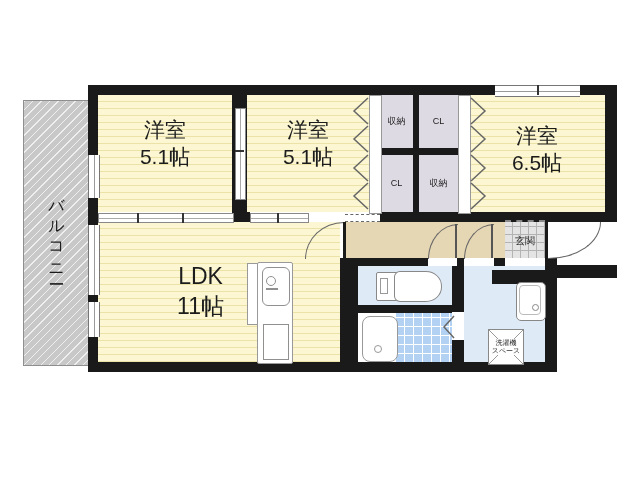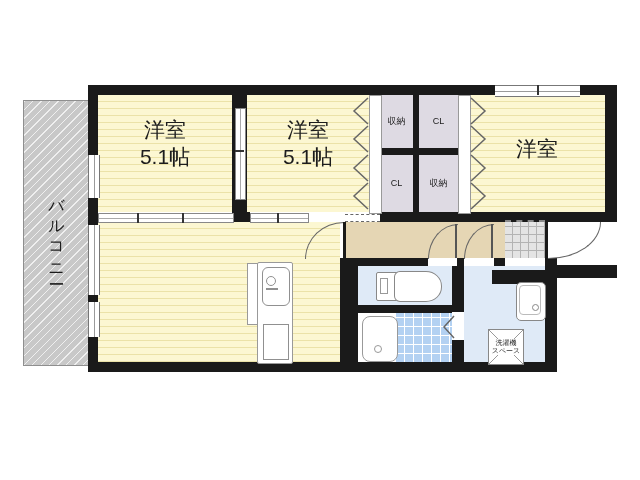--- a/index.html
+++ b/index.html
@@ -168,22 +168,28 @@
   <div class="label" style="left:98px;top:112px;width:134px;height:62px;font-size:21px;flex-direction:column;">
     <span>洋室</span>
     <span>5.1帖</span>
   </div>
   <div class="label" style="left:247px;top:112px;width:122px;height:62px;font-size:21px;flex-direction:column;">
     <span>洋室</span>
     <span>5.1帖</span>
   </div>
   <div class="label" style="left:469px;top:118px;width:136px;height:62px;font-size:21px;flex-direction:column;">
     <span>洋室</span>
+    <span>6.5帖</span>
+  </div>
+  <div class="label" style="left:98px;top:262px;width:205px;height:60px;font-size:23px;flex-direction:column;">
+    <span>LDK</span>
+    <span>11帖</span>
   </div>
 
   <div class="label" style="left:380px;top:95px;width:33px;height:53px;font-size:9px;">収納</div>
   <div class="label" style="left:419px;top:95px;width:39px;height:53px;font-size:9px;">CL</div>
   <div class="label" style="left:380px;top:155px;width:33px;height:57px;font-size:9px;">CL</div>
   <div class="label" style="left:419px;top:155px;width:39px;height:57px;font-size:9px;">収納</div>
 
+  <div class="label" style="left:505px;top:222px;width:40px;height:36px;font-size:10px;">玄関</div>
 
 
 </div>
 
 </body></html>

